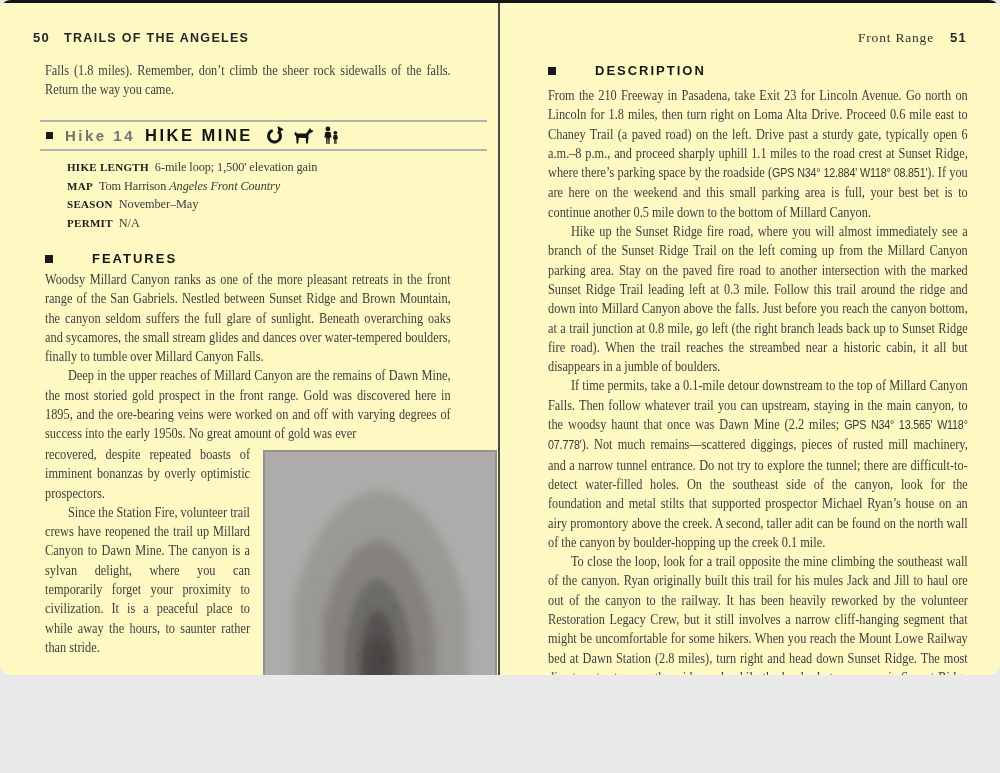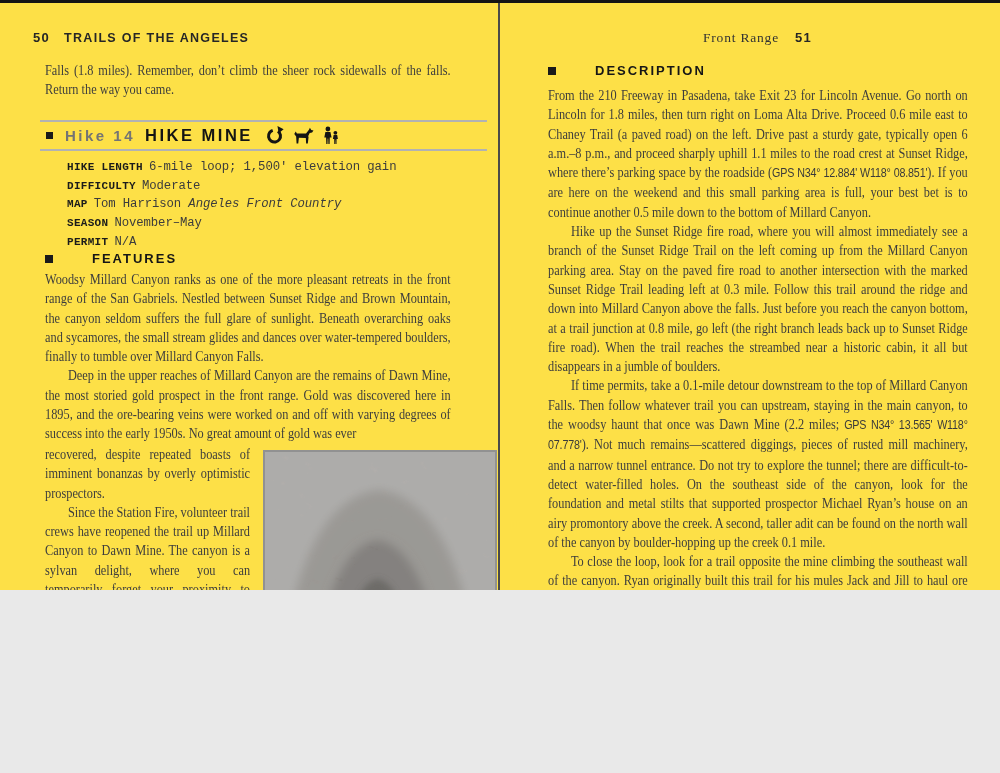--- a/index.html
+++ b/index.html
@@ -1,29 +1,29 @@
 <!DOCTYPE html>
 <html><head>
 <meta charset="utf-8">
 <style>
   html,body { margin:0; padding:0; background:#e9e9e9; }
   .spread {
-    position:relative; width:1000px; height:590px; background:#fde047;
-    overflow:hidden; font-family:"Liberation Serif", serif; color:#3d3d3d;
+    position:relative; width:1000px; height:675px; background:#fef9c3;
+    overflow:hidden; font-family:"Liberation Serif", serif; color:#3d3d3d;border-radius:11px;
   }
   .edge { position:absolute; left:0; width:1000px; height:3px; background:#141414; }
   .edge.top { top:0; } .edge.bottom { top:770px; }
   .gutter { position:absolute; left:498px; top:3px; width:2px; height:767px; background:#4a4a4a; }
 
   
   .runhead { position:absolute; top:30px; font-family:"Liberation Sans", sans-serif;
              font-weight:bold; font-size:12.5px; letter-spacing:1.3px; color:#262626; }
   .runhead-left { left:33px; }
   .runhead-left .pagenum { margin-right:14px; font-size:13px; }
-  .runhead-right { left:548px; width:419px; text-align:center; font-weight:normal; }
+  .runhead-right { left:548px; width:419px; text-align:right; font-weight:normal; }
   .runhead-right .section-name { font-family:"Liberation Serif", serif; font-size:13.5px;
              letter-spacing:0.8px; color:#333; }
   .runhead-right .pagenum { font-family:"Liberation Sans", sans-serif; font-weight:bold;
              font-size:13px; margin-left:16px; color:#262626; }
 
   
   .bodytext { font-size:14px; line-height:19.3px; text-align:justify;
               transform:scaleX(0.88); transform-origin:0 0; }
   .bodytext p { margin:0; }
   .bodytext p.indent { text-indent:26px; }
@@ -41,21 +41,21 @@
   .hike-row { display:flex; align-items:center; height:27px; padding-left:6px; }
   .sq { display:inline-block; width:7px; height:7px; background:#1a1a1a; margin-right:12px; flex:none; }
   .hike-label { font-family:"Liberation Sans", sans-serif; font-weight:bold; font-size:15px;
                 letter-spacing:2.5px; color:#747474; margin-right:10px; }
   .hike-name  { font-family:"Liberation Sans", sans-serif; font-weight:bold; font-size:16.5px;
                 letter-spacing:2.5px; color:#141414; margin-right:12px; }
   .hike-icons { display:flex; align-items:center; gap:9px; }
   .hike-icons svg { display:block; }
 
   
-  .stats { position:absolute; left:67px; top:157px; font-family:Liberation Mono, monospace; }
+  .stats { position:absolute; left:67px; top:157px; font-family:Liberation Serif, serif; }
   .stat-row { height:18.7px; white-space:nowrap; }
   .stat-label { font-weight:bold; font-size:11px; letter-spacing:0.3px; color:#1b1b1b; margin-right:6px; }
   .stat-value { font-size:12.3px; color:#3c3c3c; letter-spacing:-0.1px; }
   .stat-value .ital { font-style:italic; }
 
   
   .sec-head { position:absolute; display:flex; align-items:center;
               font-family:"Liberation Sans", sans-serif; font-weight:bold;
               font-size:13px; letter-spacing:2px; color:#161616;gap:28px; }
   .sec-head .sq { width:8px; height:8px; margin-right:11px; }
@@ -109,23 +109,20 @@
           <path d="M10.6,8.4 L14.2,8.4 14.9,12.5 13.6,12.5 13.5,17.5 12.6,17.5 12.5,13.2 12.3,13.2 12.2,17.5 11.3,17.5 11.2,12.5 9.9,12.5 Z" fill="#141414"></path>
         </svg>
       </span>
     </div>
     <div class="rule"></div>
   </div>
 
   <div class="stats">
     <div class="stat-row">
       <span class="stat-label">HIKE LENGTH</span><span class="stat-value">6-mile loop; 1,500' elevation gain</span>
-    </div>
-    <div class="stat-row">
-      <span class="stat-label">DIFFICULTY</span><span class="stat-value">Moderate</span>
     </div>
     <div class="stat-row">
       <span class="stat-label">MAP</span><span class="stat-value"><span>Tom Harrison </span><span class="ital">Angeles Front Country</span></span>
     </div>
     <div class="stat-row">
       <span class="stat-label">SEASON</span><span class="stat-value">November–May</span>
     </div>
     <div class="stat-row">
       <span class="stat-label">PERMIT</span><span class="stat-value">N/A</span>
     </div>

